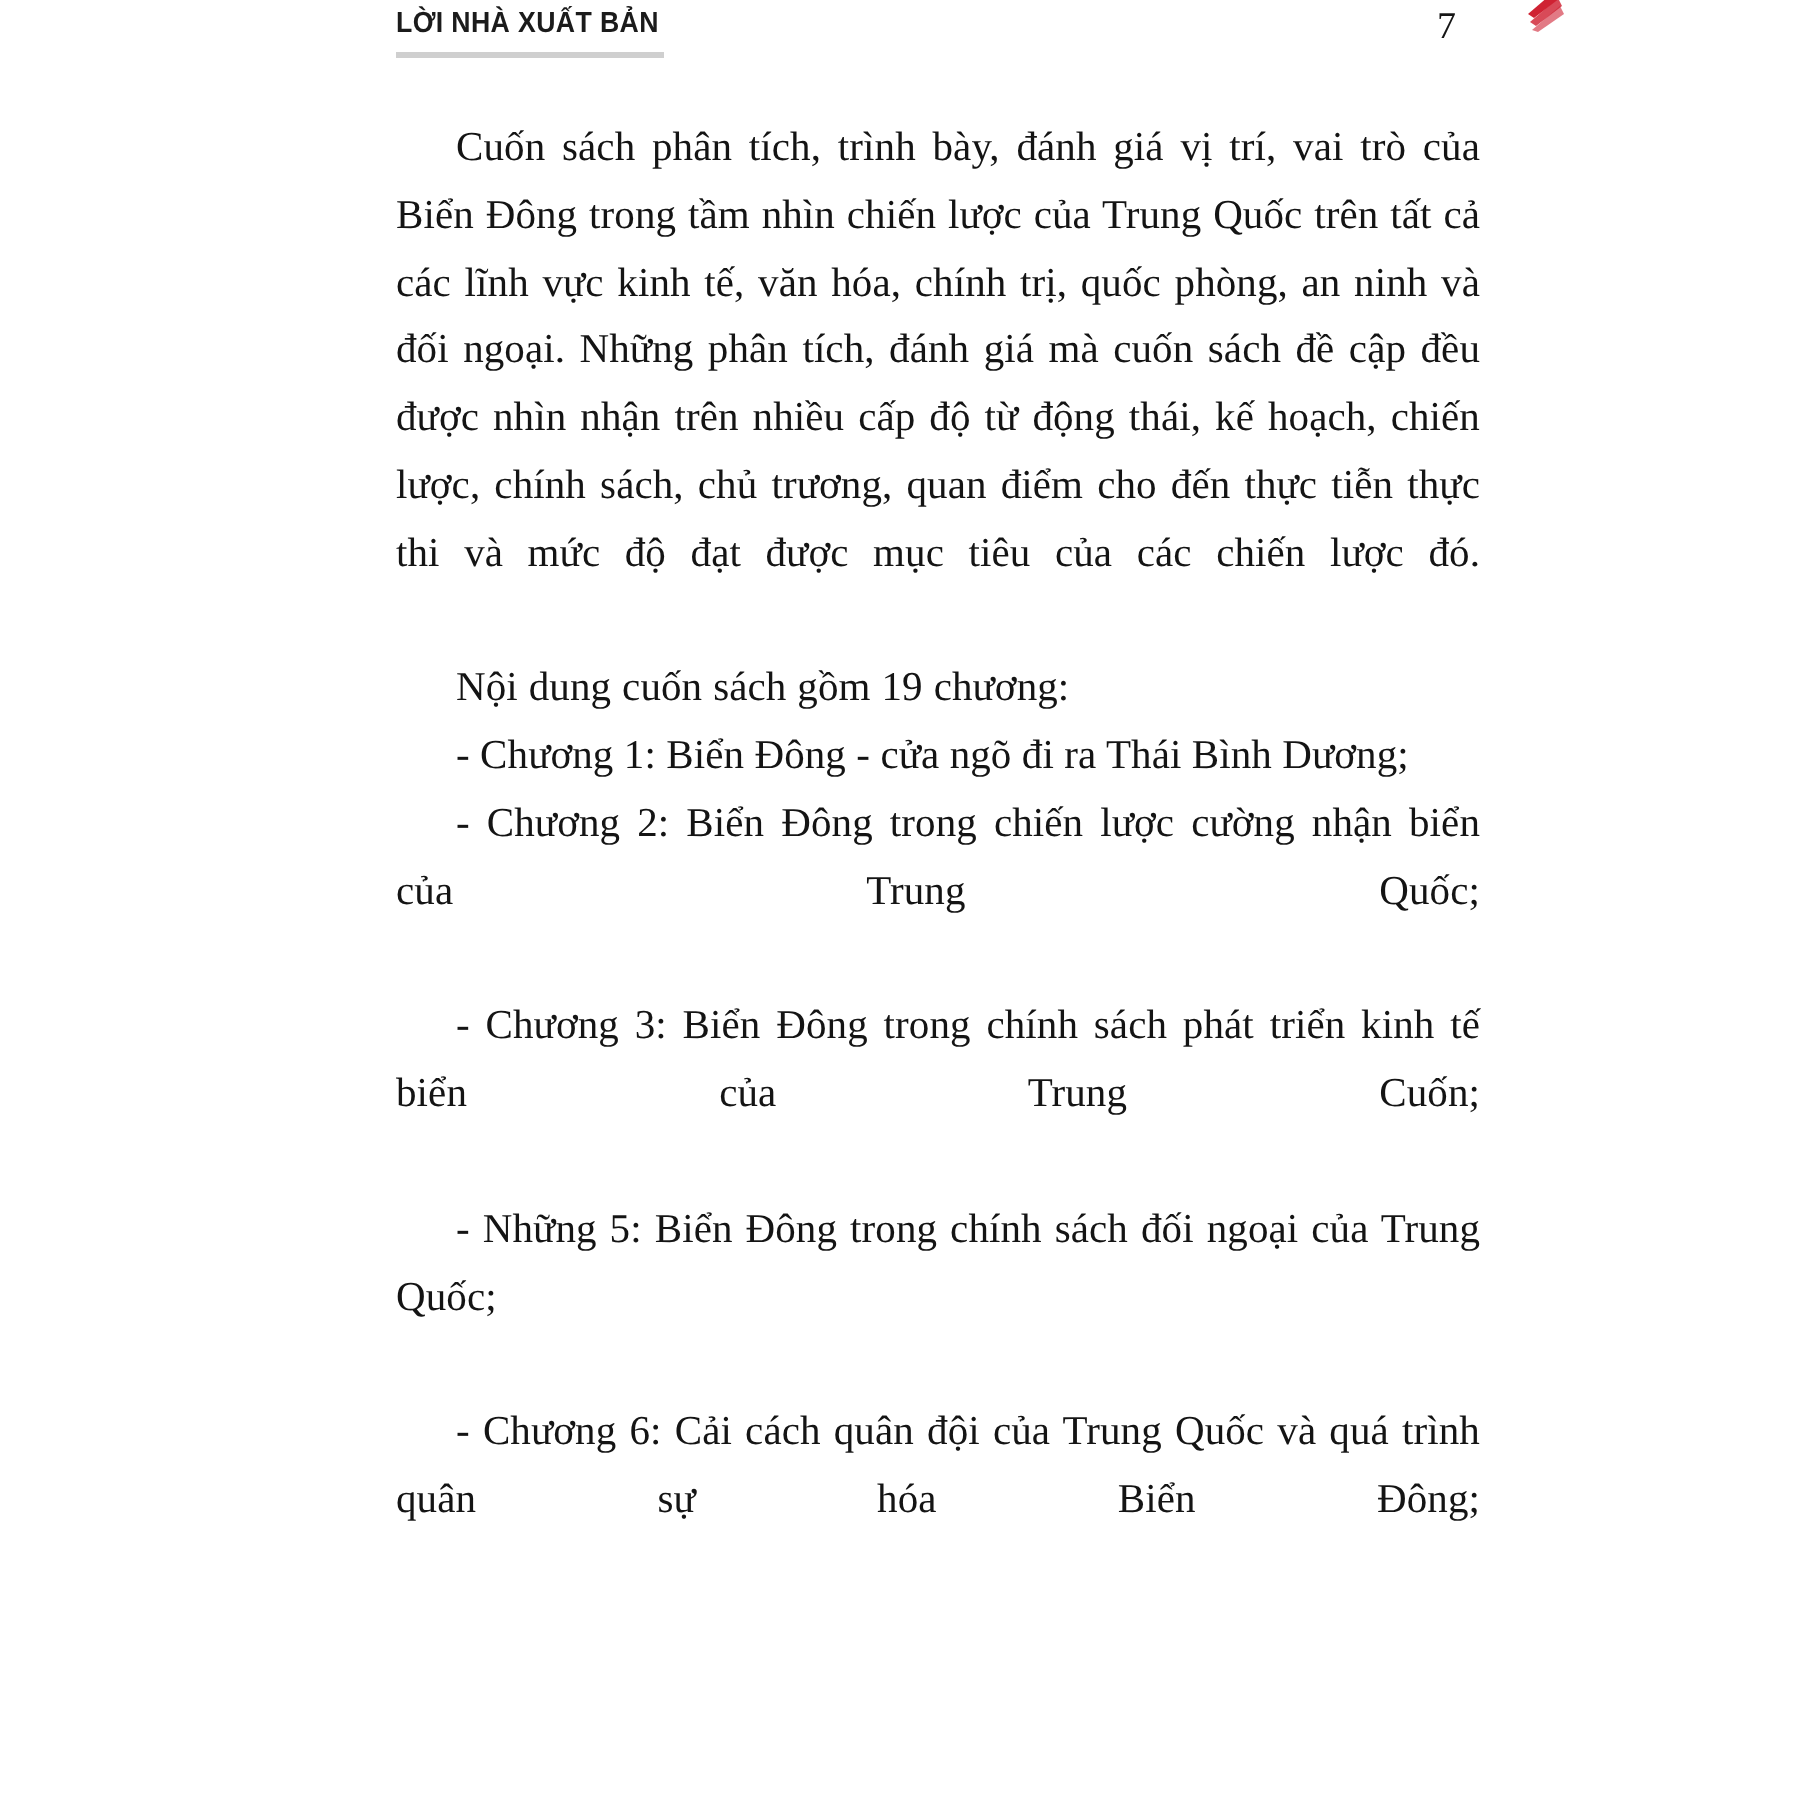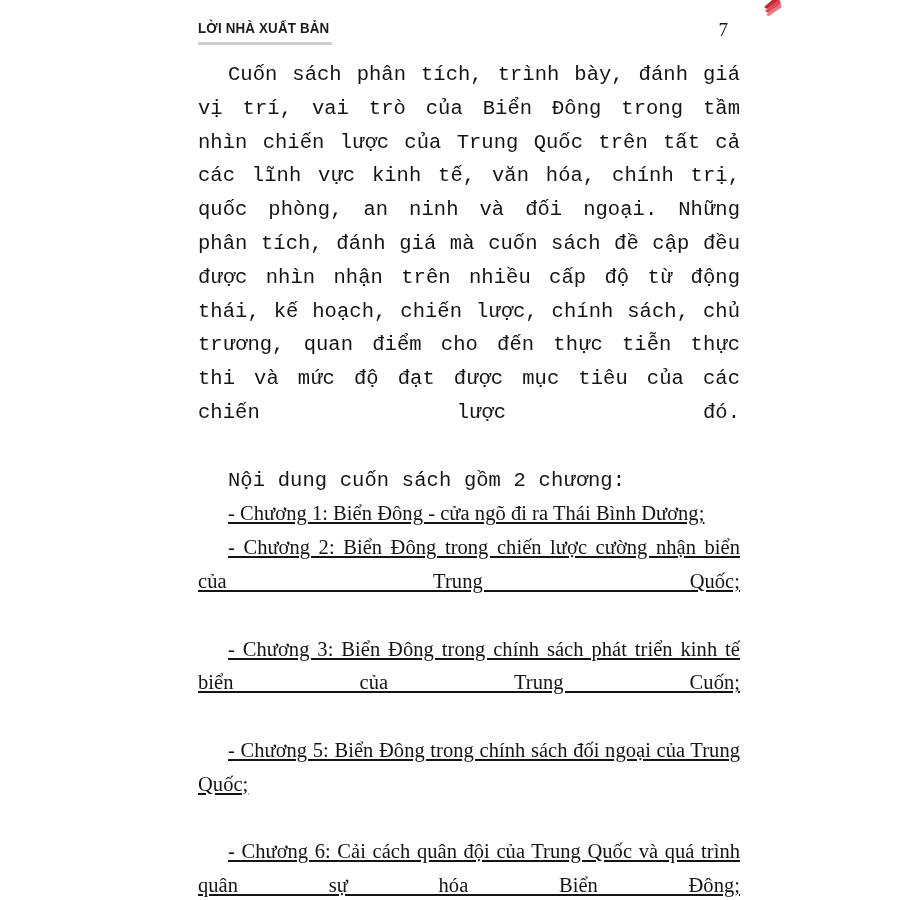--- a/index.html
+++ b/index.html
@@ -20,21 +20,21 @@
     position: relative;
     width: 900px;
     height: 900px;
     box-sizing: border-box;
   }
 
   
   .running-head {
     position: absolute;
     left: 198px;
-    top: 20px;
+    top: 4px;
     width: 542px;
     height: 26px;
   }
   .rh-title {
     position: absolute;
     left: 0;
     top: 0;
     font-family: "Liberation Sans", "DejaVu Sans", sans-serif;
     font-weight: bold;
     font-size: 14.5px;
@@ -87,40 +87,38 @@
     font-size: 20.5px;
     line-height: 33.8px;
     text-align: justify;
     text-justify: inter-word;
     color: #141414;
     letter-spacing: 0.05px;
     word-spacing: 0.3px;
   }
   .para.indent {
     text-indent: 30px;
-    font-family: Liberation Mono, monospace;
   }
   
   .para::after {
     content: "";
     display: inline-block;
     width: 100%;
   }
   .para.no-stretch::after { display: none; }
 
   .list-item {
     margin: 0;
     font-size: 20.5px;
     line-height: 33.8px;
     text-align: justify;
     text-justify: inter-word;
     text-indent: 30px;
     color: #141414;
     letter-spacing: 0.05px;
-    text-decoration: underline;
   }
   .list-item::after {
     content: "";
     display: inline-block;
     width: 100%;
   }
   .list-item.short::after { display: none; }
 </style>
 </head>
 <body>
@@ -140,27 +138,27 @@
         <path d="M3 17 L17 5 L19 9 L6 19 Z" opacity="0.82"></path>
         <path d="M4 21 L18 9 L20 13 L7 22 Z" opacity="0.6"></path>
       </g>
     </svg>
   </div>
 
   <div class="body-block">
 
     <p class="para indent">Cuốn sách phân tích, trình bày, đánh giá vị trí, vai trò của Biển Đông trong tầm nhìn chiến lược của Trung Quốc trên tất cả các lĩnh vực kinh tế, văn hóa, chính trị, quốc phòng, an ninh và đối ngoại. Những phân tích, đánh giá mà cuốn sách đề cập đều được nhìn nhận trên nhiều cấp độ từ động thái, kế hoạch, chiến lược, chính sách, chủ trương, quan điểm cho đến thực tiễn thực thi và mức độ đạt được mục tiêu của các chiến lược đó.</p>
 
-    <p class="para indent no-stretch">Nội dung cuốn sách gồm 2 chương:</p>
+    <p class="para indent no-stretch">Nội dung cuốn sách gồm 19 chương:</p>
 
     <p class="list-item short">- Chương 1: Biển Đông - cửa ngõ đi ra Thái Bình Dương;</p>
 
     <p class="list-item">- Chương 2: Biển Đông trong chiến lược cường nhận biển của Trung Quốc;</p>
 
     <p class="list-item">- Chương 3: Biển Đông trong chính sách phát triển kinh tế biển của Trung Cuốn;</p>
 
 
-    <p class="list-item">- Chương 5: Biển Đông trong chính sách đối ngoại của Trung Quốc;</p>
+    <p class="list-item">- Những 5: Biển Đông trong chính sách đối ngoại của Trung Quốc;</p>
 
     <p class="list-item">- Chương 6: Cải cách quân đội của Trung Quốc và quá trình quân sự hóa Biển Đông;</p>
 
   </div>
 </div>
 
 </body></html>

